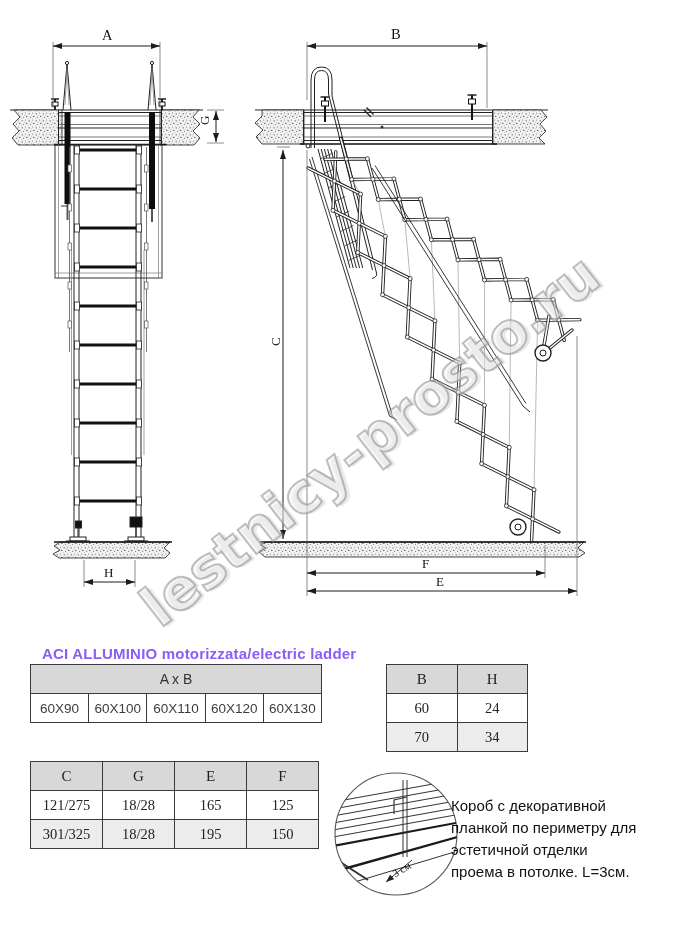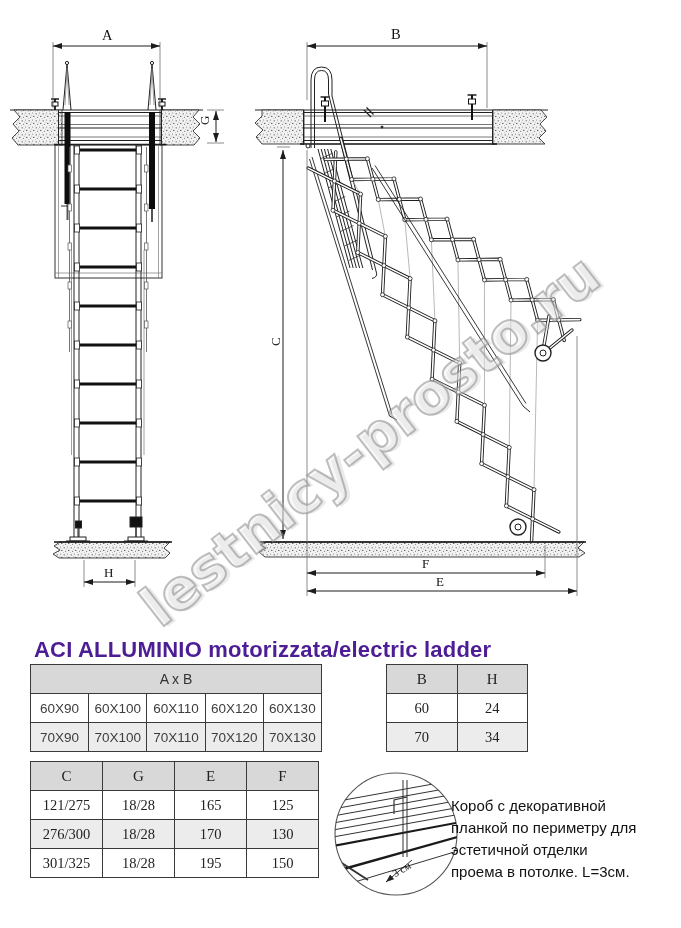--- a/index.html
+++ b/index.html
@@ -13,22 +13,22 @@
   .ln-lt{stroke:#777;stroke-width:.7;fill:none;}
   .ln-md{stroke:#555;stroke-width:.8;fill:none;}
   .thick{stroke:#111;stroke-width:1.6;fill:none;}
   .dimtext{font-family:"Liberation Serif",serif;font-size:13px;fill:#111;}
   .dimtext.big{font-size:14.5px;}
   .watermark{position:absolute;left:70px;top:408px;width:600px;text-align:center;
     transform:rotate(-38deg);transform-origin:50% 50%;
     font-family:"DejaVu Sans",sans-serif;font-weight:bold;font-size:56px;letter-spacing:0;
     color:rgba(238,238,238,.42);-webkit-text-stroke:2px rgba(138,138,138,.55);
     text-shadow:3px 3px 0 rgba(196,196,196,.35);pointer-events:none;z-index:6;}
-  .title{position:absolute;left:30px;top:633px;margin:4px;font-size:22px;font-weight:600;
-    color:#4c1d95;letter-spacing:.2px;font-family:"Liberation Sans",sans-serif;}
+  .title{position:absolute;left:30px;top:633px;margin:12px;font-size:15px;font-weight:600;
+    color:#8b5cf6;letter-spacing:.2px;font-family:"Liberation Sans",sans-serif;}
   table.spec{position:absolute;border-collapse:collapse;table-layout:fixed;background:#fff;}
   table.spec th,table.spec td{border:1px solid #3a3a3a;text-align:center;vertical-align:middle;
     height:28px;padding:0;overflow:hidden;}
   table.spec th{background:#d8d8d8;font-weight:normal;}
   table.spec tbody tr:nth-child(even) td{background:#ececec;}
   #table-axb{left:30px;top:664px;width:292px;font-size:13.5px;color:#3d3d3d;}
   #table-axb th{font-size:14px;color:#333;}
   #table-bh{left:386px;top:664px;width:142px;font-family:"Liberation Serif",serif;
     font-size:14.5px;color:#222;}
   #table-bh th{font-size:15px;}
@@ -376,27 +376,20 @@
         </tr>
       </thead>
       <tbody>
         <tr>
           <td>60X90</td>
           <td>60X100</td>
           <td>60X110</td>
           <td>60X120</td>
           <td>60X130</td>
         </tr>
-        <tr>
-          <td>70X90</td>
-          <td>70X100</td>
-          <td>70X110</td>
-          <td>70X120</td>
-          <td>70X130</td>
-        </tr>
       </tbody>
     </table>
   <table class="spec" id="table-bh">
       <thead>
         <tr>
           <th>B</th>
           <th>H</th>
         </tr>
       </thead>
       <tbody>
@@ -418,26 +411,20 @@
           <th>E</th>
           <th>F</th>
         </tr>
       </thead>
       <tbody>
         <tr>
           <td>121/275</td>
           <td>18/28</td>
           <td>165</td>
           <td>125</td>
-        </tr>
-        <tr>
-          <td>276/300</td>
-          <td>18/28</td>
-          <td>170</td>
-          <td>130</td>
         </tr>
         <tr>
           <td>301/325</td>
           <td>18/28</td>
           <td>195</td>
           <td>150</td>
         </tr>
       </tbody>
     </table>
 

